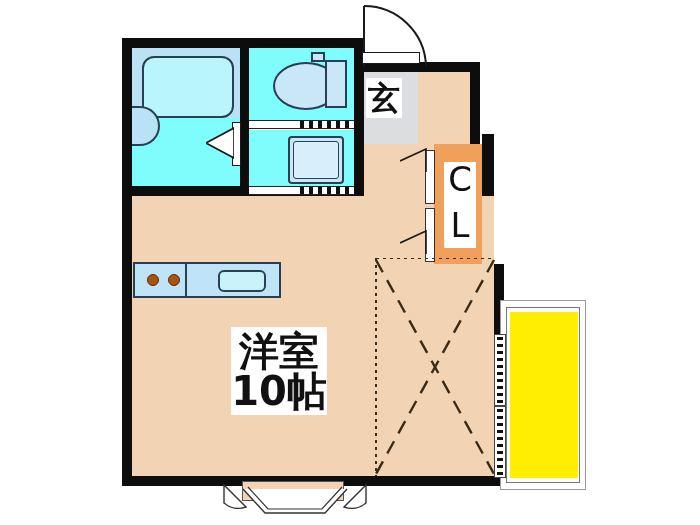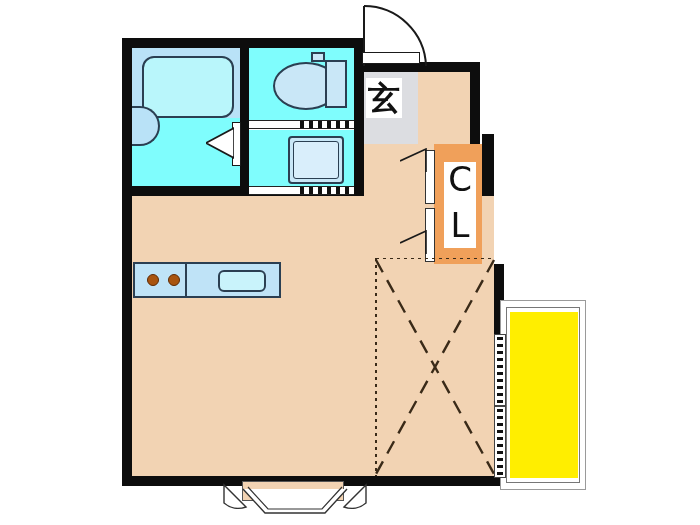--- a/index.html
+++ b/index.html
@@ -139,14 +139,18 @@
 
   <div class="chip" style="left:366px;top:78px;width:36px;height:40px;">
     <span style="font-size:32px;font-weight:700;">玄</span>
   </div>
 
   <div class="chip" style="left:444px;top:162px;width:32px;height:86px;flex-direction:column;">
     <span style="font-size:34px;font-weight:400;writing-mode:vertical-rl;text-orientation:upright;letter-spacing:6px;">CL</span>
   </div>
 
 
+  <div class="chip labelRoom" style="left:231px;top:327px;width:96px;height:88px;flex-direction:column;">
+    <span>洋室</span>
+    <span>10帖</span>
+  </div>
 
 </div>
 
 </body></html>

